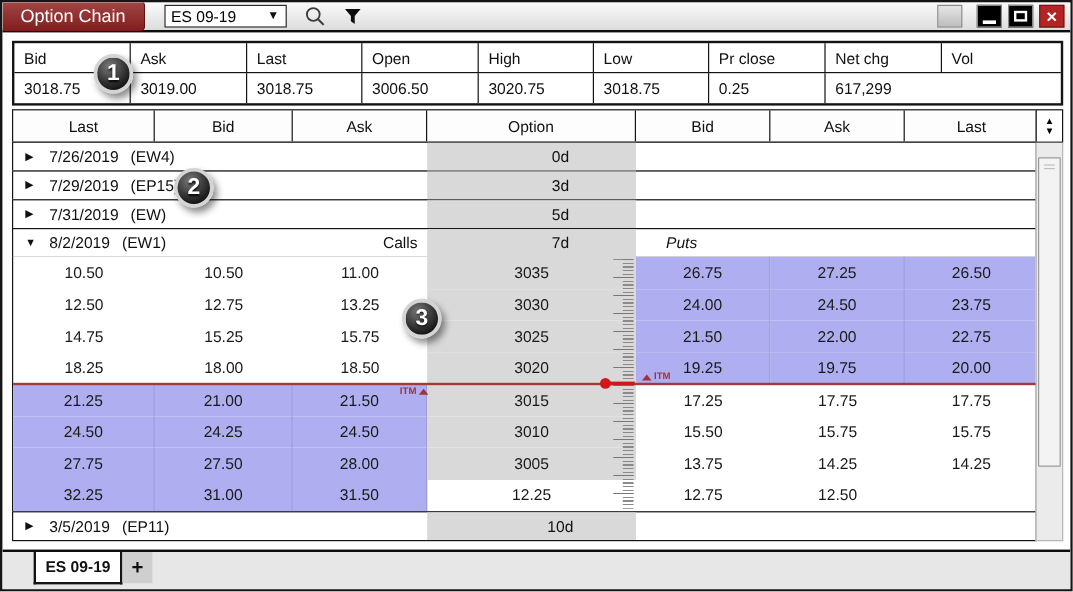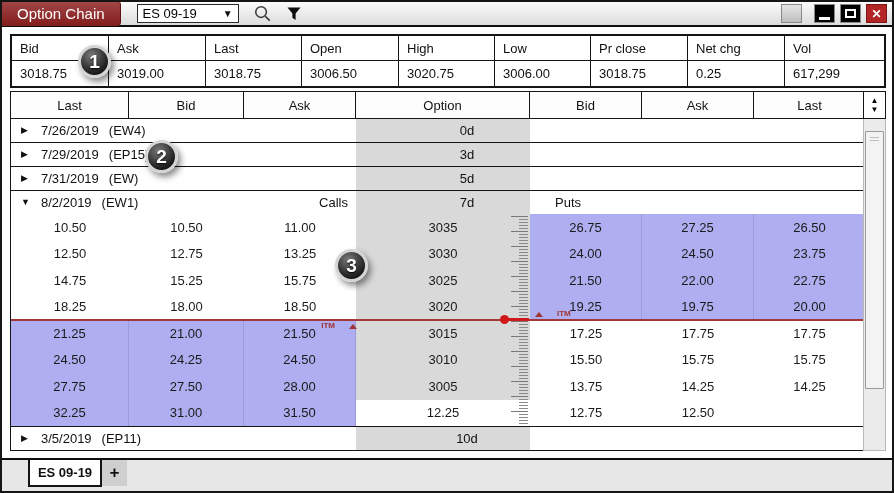--- a/index.html
+++ b/index.html
@@ -36,36 +36,36 @@
   .chead { height:28px; border:1px solid #141414; }
   .ch-cell { display:flex; align-items:center; justify-content:center; font-size:13px; color:#111; border-right:1px solid #141414; }
   .chead .ch-cell:last-child { border-right:none; }
 
   .exp-row { position:relative; height:25px; border:1px solid #141414; margin-top:-1px; background:#fff; display:flex; align-items:center; font-size:13px; color:#111; }
   .exp-arrow { width:12px; margin-left:10px; font-size:9px; color:#111; line-height:1; }
   .exp-date { margin-left:8px; }
   .exp-code { margin-left:10px; }
   .dte-cell { position:absolute; left:345px; width:174px; top:0; bottom:0; background:var(--strike-bg,#d9d9d9); display:flex; align-items:center; justify-content:center; font-size:13px; z-index:1;padding-left:48px; }
   .calls-label { position:absolute; left:245px; width:92px; text-align:right; }
-  .puts-label { position:absolute; left:544px; }
+  .puts-label { position:absolute; left:544px;font-style:italic; }
 
   .opt-block { position:relative; border-left:1px solid #141414; border-right:1px solid #141414; border-bottom:1px solid #141414; margin-top:-1px; background:#fff; }
   .opt-row { height:26.5px; }
   .ocell { display:flex; align-items:center; justify-content:center; font-size:13px; color:#1a1a1a; }
   .ocell.strike { background:var(--strike-bg,#d9d9d9); }
   .ocell.itm { background:var(--itm-bg,#aeaef0); border-right:1px solid #9c9cdd; }
   .opt-row .ocell.itm:last-child { border-right:none; }
 
   .price-line { position:absolute; left:0; right:0; top:105px; height:2px; background:var(--price-line,#a33a3a); z-index:4; }
   .ruler { position:absolute; left:487px; width:31px; top:2px; bottom:2px; z-index:3; }
   .ruler .minor { position:absolute; right:1px; top:0; bottom:0; width:9px; background:repeating-linear-gradient(to bottom,#8a8a8a 0 1px,transparent 1px 3px); }
   .ruler .major { position:absolute; right:1px; top:0; bottom:0; width:17px; background:repeating-linear-gradient(to bottom,#787878 0 1px,transparent 1px 15px); }
   .price-dot { position:absolute; left:489px; top:101px; width:9px; height:9px; border-radius:50%; background:#d01818; z-index:5; }
   .price-stub { position:absolute; left:494px; top:104px; width:24px; height:3px; background:#d01818; z-index:5; }
-  .itm-marker { position:absolute; z-index:6; color:#a03434; font-size:8px; font-weight:bold; display:flex; align-items:center; gap:14px; line-height:1; }
+  .itm-marker { position:absolute; z-index:6; color:#a03434; font-size:8px; font-weight:bold; display:flex; align-items:center; gap:2px; line-height:1; }
   .calls-itm { left:250px; width:96px; top:108px; justify-content:flex-end; }
   .puts-itm { left:524px; top:96px; }
   .tri-up { width:0; height:0; border-left:4px solid transparent; border-right:4px solid transparent; border-bottom:5px solid #a03434; }
 
   
   .sbar { width:22px; display:flex; flex-direction:column; }
   .sarrows { height:28px; border:1px solid #141414; margin-left:-1px; background:#fff; display:flex; flex-direction:column; align-items:center; justify-content:center; gap:1px; }
   .sarrows span { font-size:8px; line-height:1; color:#000; cursor:default; }
   .strack { flex:1; background:#ebebeb; border:1px solid #b8b8b8; border-top:none; margin-left:-1px; position:relative; }
   .sthumb { position:absolute; left:1px; right:1px; top:12px; height:258px; background:#f3f3f3; border:1px solid #9a9a9a; border-radius:1px; }
@@ -129,21 +129,20 @@
         <div class="q-cell">Pr close</div>
         <div class="q-cell">Net chg</div>
         <div class="q-cell">Vol</div>
       </div>
     <div class="q-row">
         <div class="q-cell">3018.75</div>
         <div class="q-cell">3019.00</div>
         <div class="q-cell">3018.75</div>
         <div class="q-cell">3006.50</div>
         <div class="q-cell">3020.75</div>
-        <div class="q-cell">3006.00</div>
         <div class="q-cell">3018.75</div>
         <div class="q-cell">0.25</div>
         <div class="q-cell">617,299</div>
       </div>
   </div>
 
   <div class="chain">
     <div class="chain-main">
       <div class="chead cols">
           <div class="ch-cell">Last</div>

